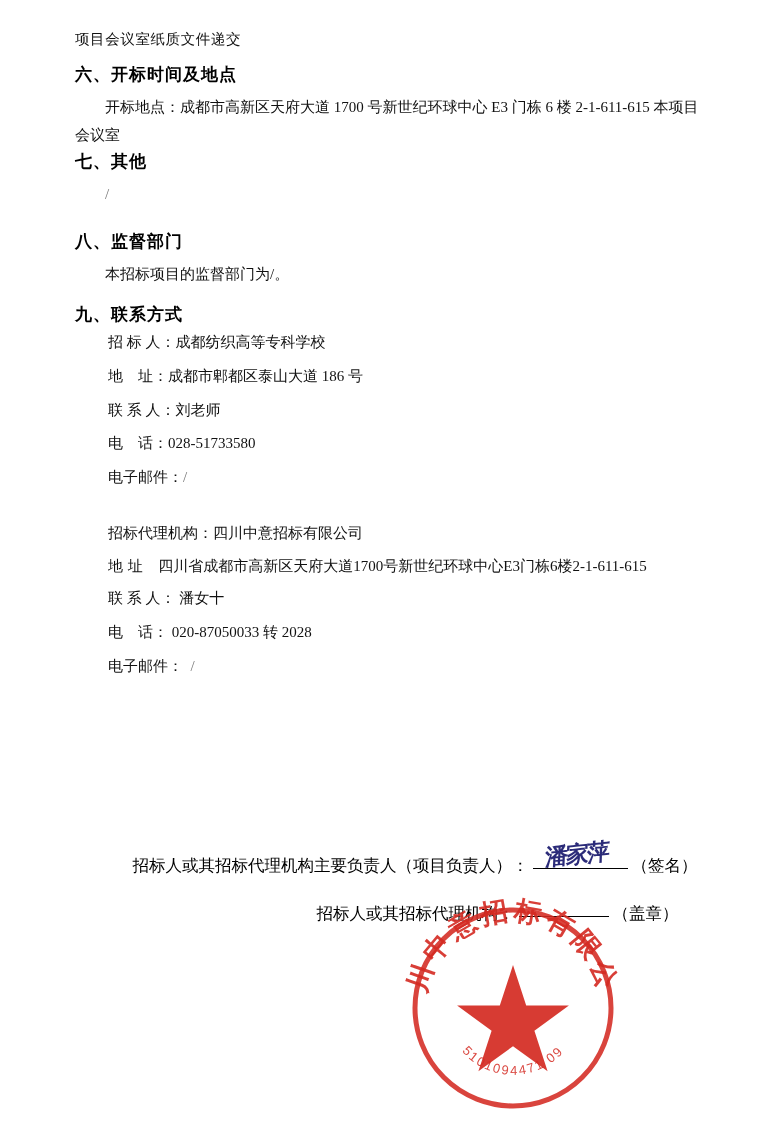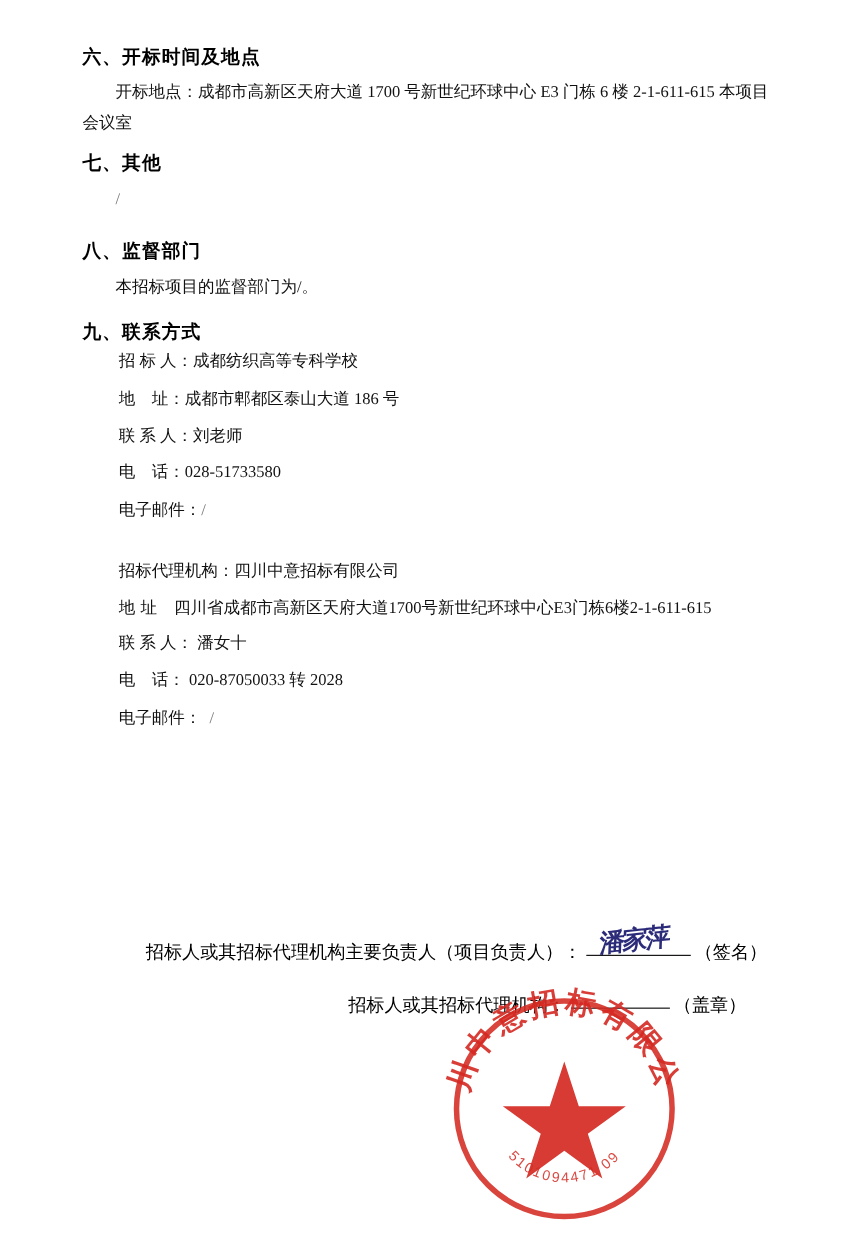--- a/index.html
+++ b/index.html
@@ -35,21 +35,21 @@
   }
   h2.sec {
     font-family: "Liberation Sans", "DejaVu Sans", sans-serif;
     font-size: 17px;
     font-weight: bold;
     margin: 0;
     padding: 0;
     letter-spacing: 1px;
     color: #000;
   }
-  .sec-wrap { margin-top: 10px; }
+  .sec-wrap { }
   .para {
     font-size: 15px;
     line-height: 1.85;
     margin: 8px 0 0 0;
     text-indent: 2em;
     color: #111;
   }
   .kv {
     font-size: 15px;
     line-height: 2.25;
@@ -118,20 +118,21 @@
   }
   .seal svg { display: block; }
 </style>
 </head>
 <body>
 
 <div class="page">
 
   <div class="content">
 
+    <p class="line-top">项目会议室纸质文件递交</p>
 
     <div class="sec-wrap">
       <h2 class="sec">六、开标时间及地点</h2>
       <p class="para">开标地点：成都市高新区天府大道 1700 号新世纪环球中心 E3 门栋 6 楼 2-1-611-615 本项目会议室</p>
     </div>
 
     <div class="sec-wrap">
       <h2 class="sec">七、其他</h2>
       <p class="para slash-gray">/</p>
     </div>

